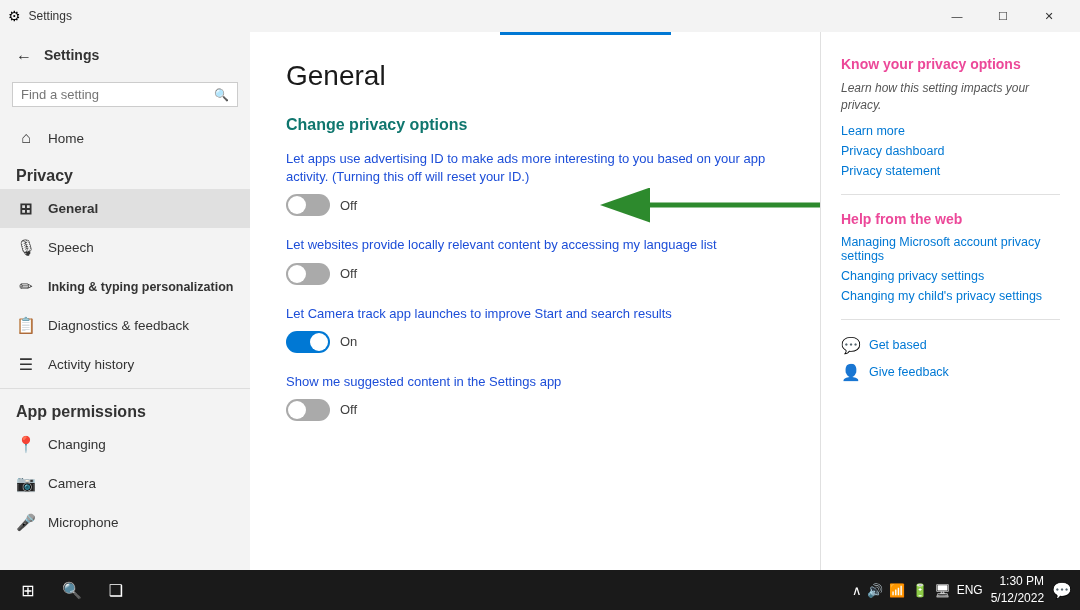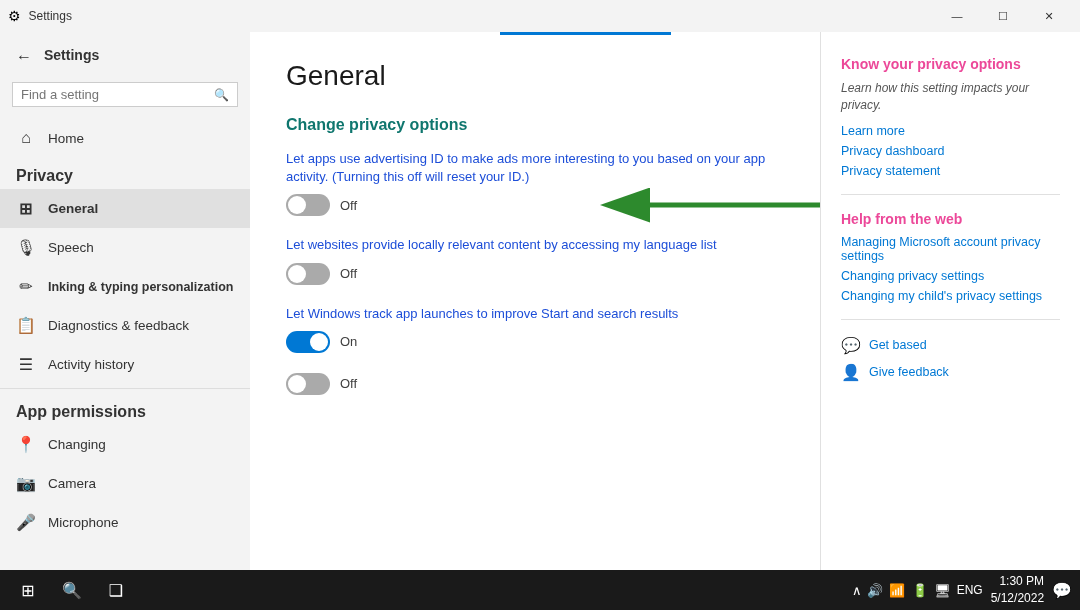--- a/index.html
+++ b/index.html
@@ -419,30 +419,31 @@
       <div class="setting-description">Let websites provide locally relevant content by accessing my language list</div>
       <div class="toggle-row">
         <div class="toggle off">
           <div class="toggle-knob"></div>
         </div>
         <span class="toggle-label">Off</span>
       </div>
     </div>
 
     <div class="setting-row">
-      <div class="setting-description">Let Windows track app launches to improve Start and search results</div>
+      <div class="setting-description">Let Camera track app launches to improve Start and search results</div>
       <div class="toggle-row">
         <div class="toggle on">
           <div class="toggle-knob"></div>
         </div>
         <span class="toggle-label">On</span>
       </div>
     </div>
 
     <div class="setting-row">
+      <div class="setting-description">Show me suggested content in the Settings app</div>
       <div class="toggle-row">
         <div class="toggle off">
           <div class="toggle-knob"></div>
         </div>
         <span class="toggle-label">Off</span>
       </div>
     </div>
   </div>
 
   <div class="right-panel">

